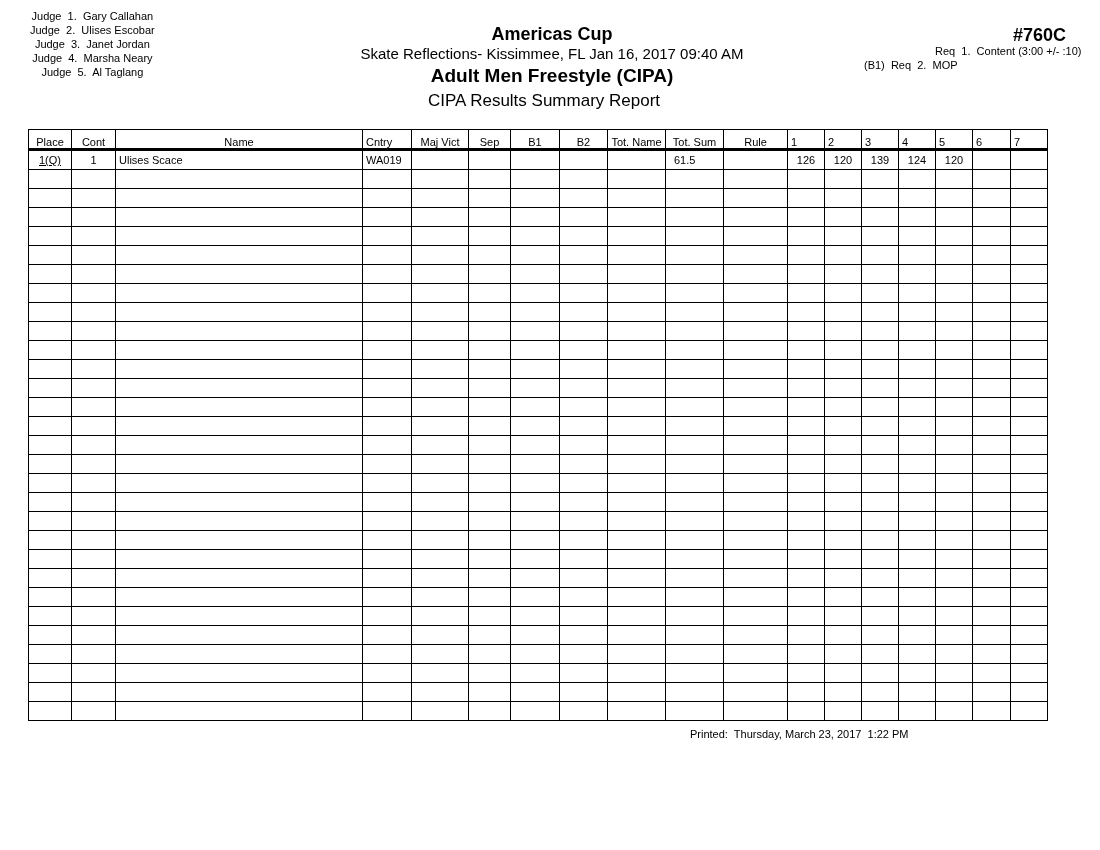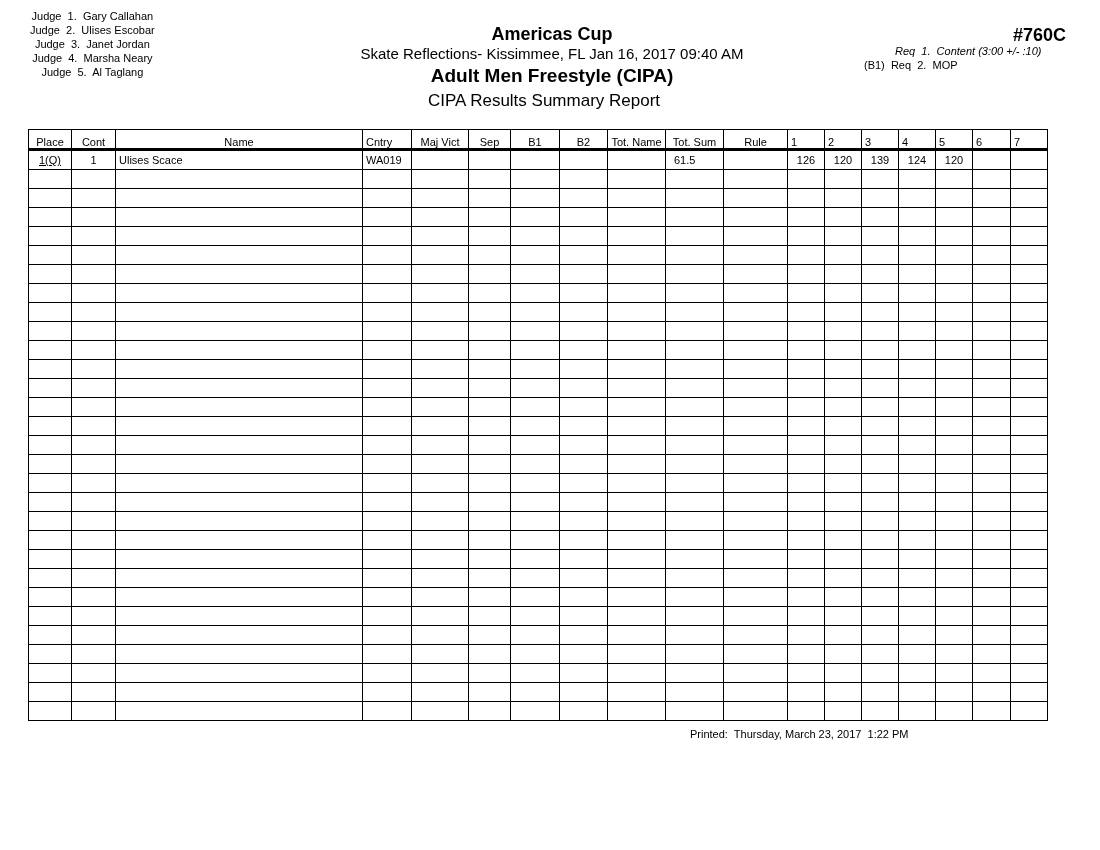--- a/index.html
+++ b/index.html
@@ -6,21 +6,21 @@
   body { width:1100px; height:850px; position:relative; font-family:"Liberation Sans", sans-serif; color:#000; overflow:hidden; }
   .judges { position:absolute; left:30px; top:9px; font-size:11px; line-height:14px; }
   .judges .row { white-space:pre;text-align:center; }
   .center { position:absolute; left:0; width:1100px; text-align:center; }
   .title { top:24px; font-size:18px; font-weight:bold; left:2px; }
   .venue { top:45px; font-size:15px; left:2px; }
   .event { top:65px; font-size:19px; font-weight:bold; left:2px; }
   .report { top:91px; font-size:17px; left:-6px; }
   .eventnum { position:absolute; left:1013px; top:25px; font-size:18px; font-weight:bold; }
   .reqs { position:absolute; top:44px; font-size:11px; line-height:14px; }
-  .req1 { left:895px; white-space:pre;font-style:italic; }
+  .req1 { left:935px; white-space:pre; }
   .req2 { left:864px; top:58px; white-space:pre; }
   table.results { position:absolute; left:28px; top:129px; border-collapse:collapse; table-layout:fixed; width:1020px; }
   table.results th, table.results td { border:1px solid #000; padding:0 3px; height:18px; font-size:11px; font-weight:normal; white-space:nowrap; overflow:hidden; }
   table.results thead th { height:18px; text-align:center; border-bottom:3px solid #000; vertical-align:bottom; }
   table.results thead th.c { text-align:left; }
   table.results td.c { text-align:center; }
   table.results td.pl { text-align:center;text-decoration:underline; }
   .printed { position:absolute; left:690px; top:728px; font-size:11px; white-space:pre; }
 </style>
 </head>

